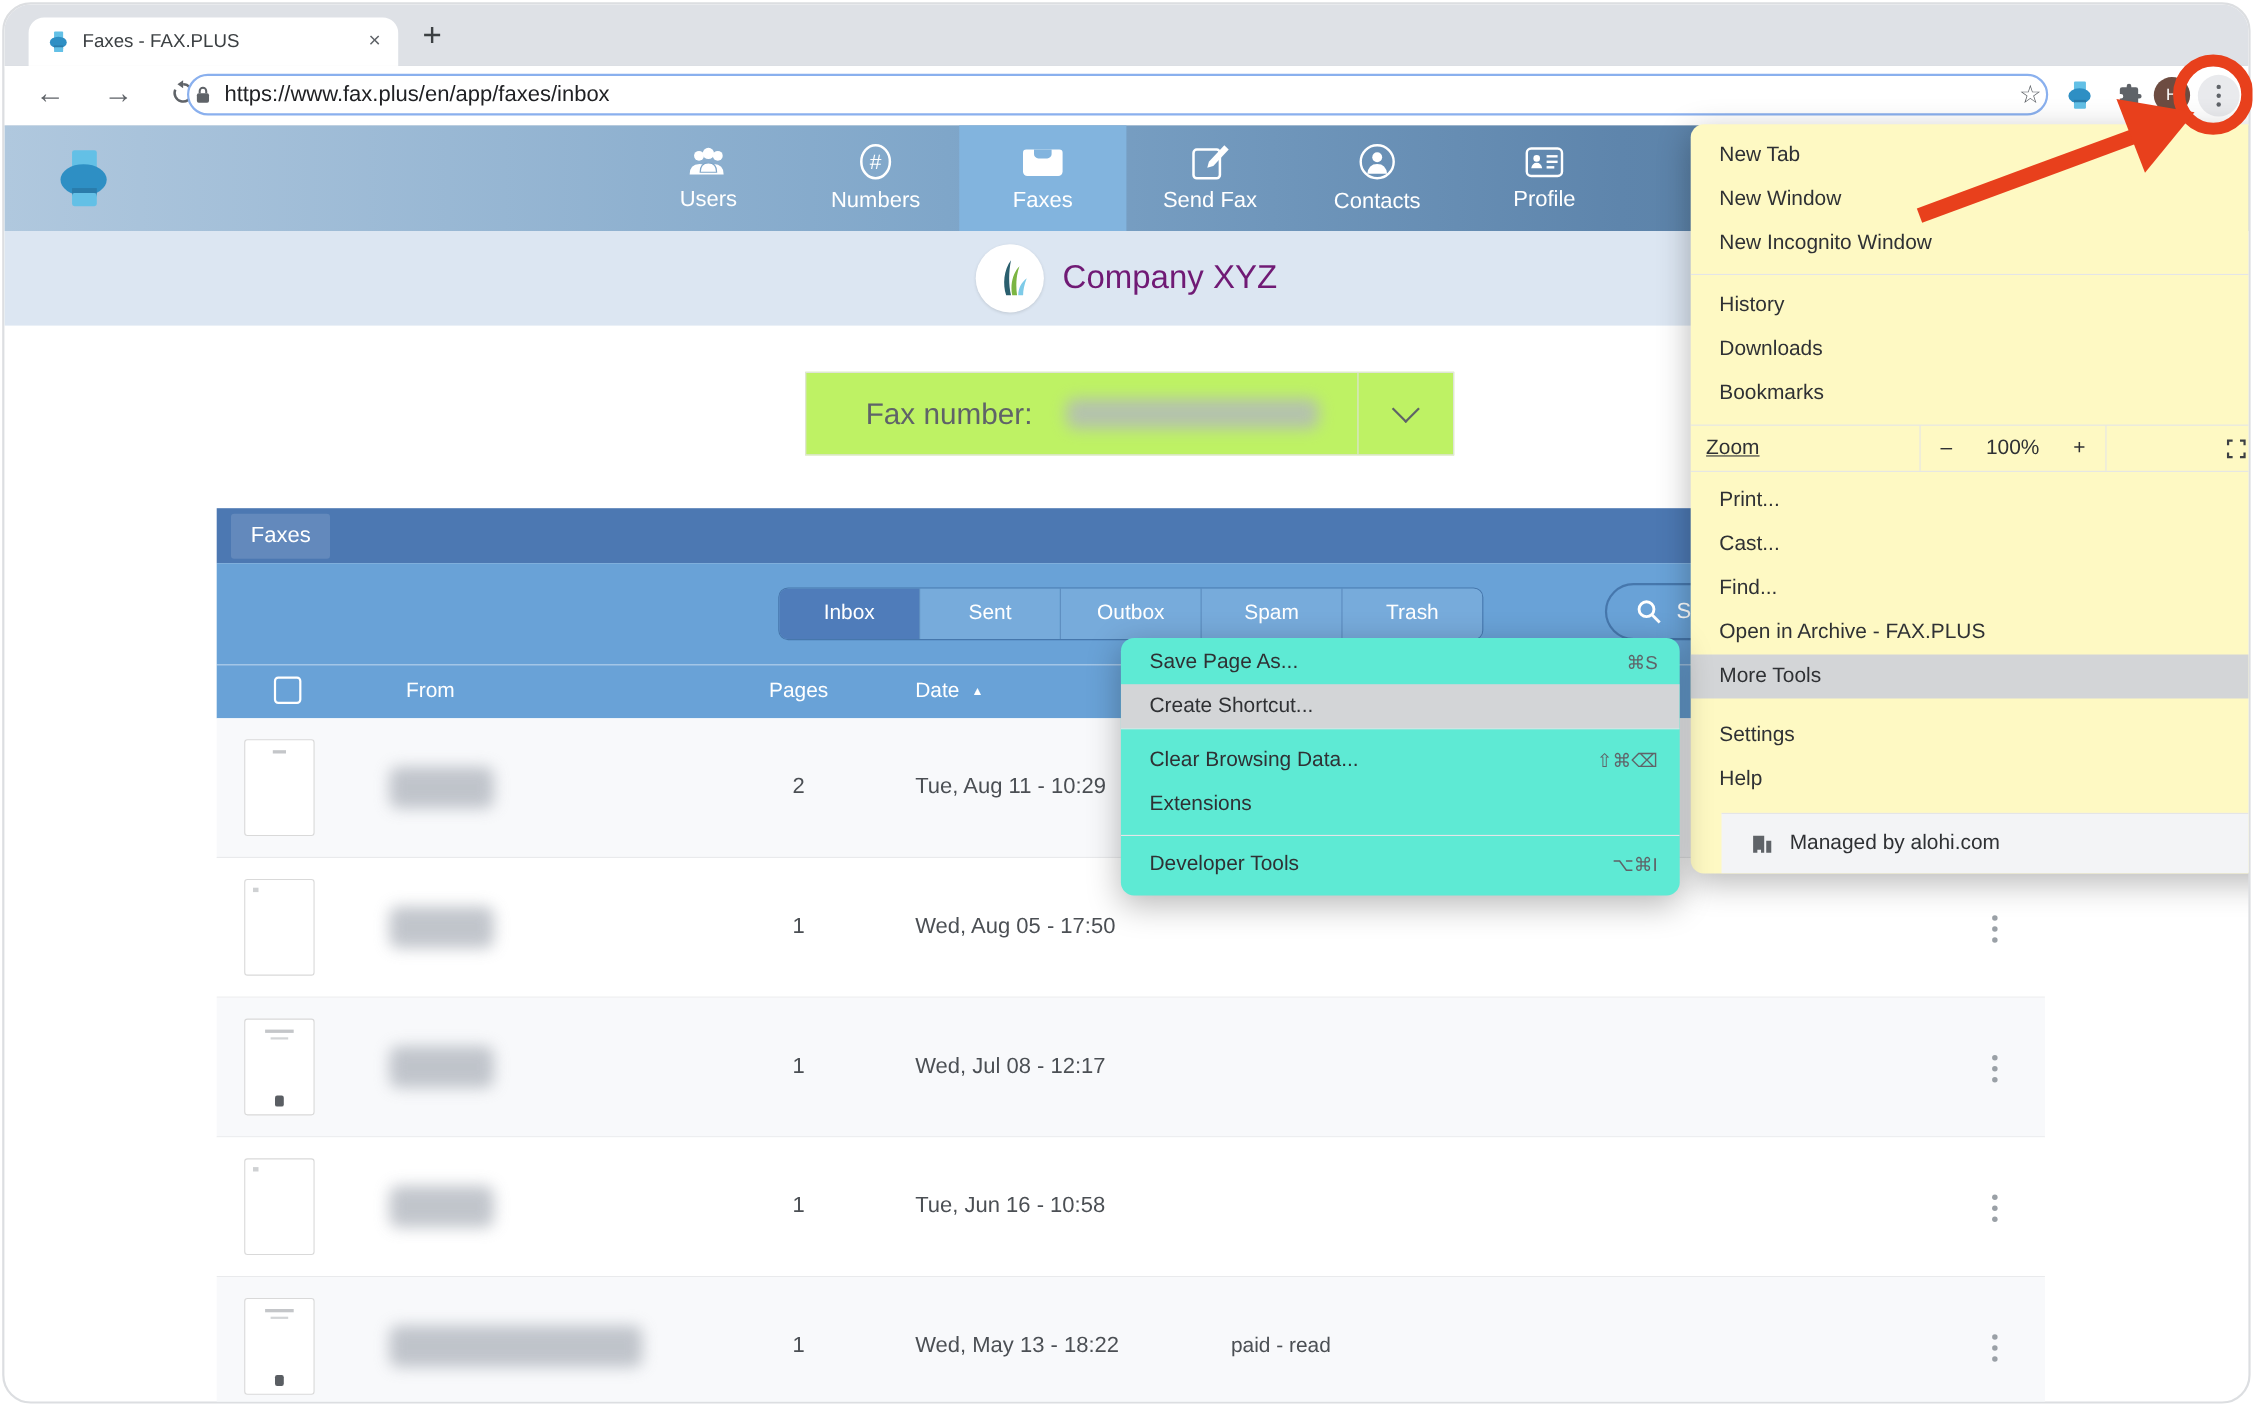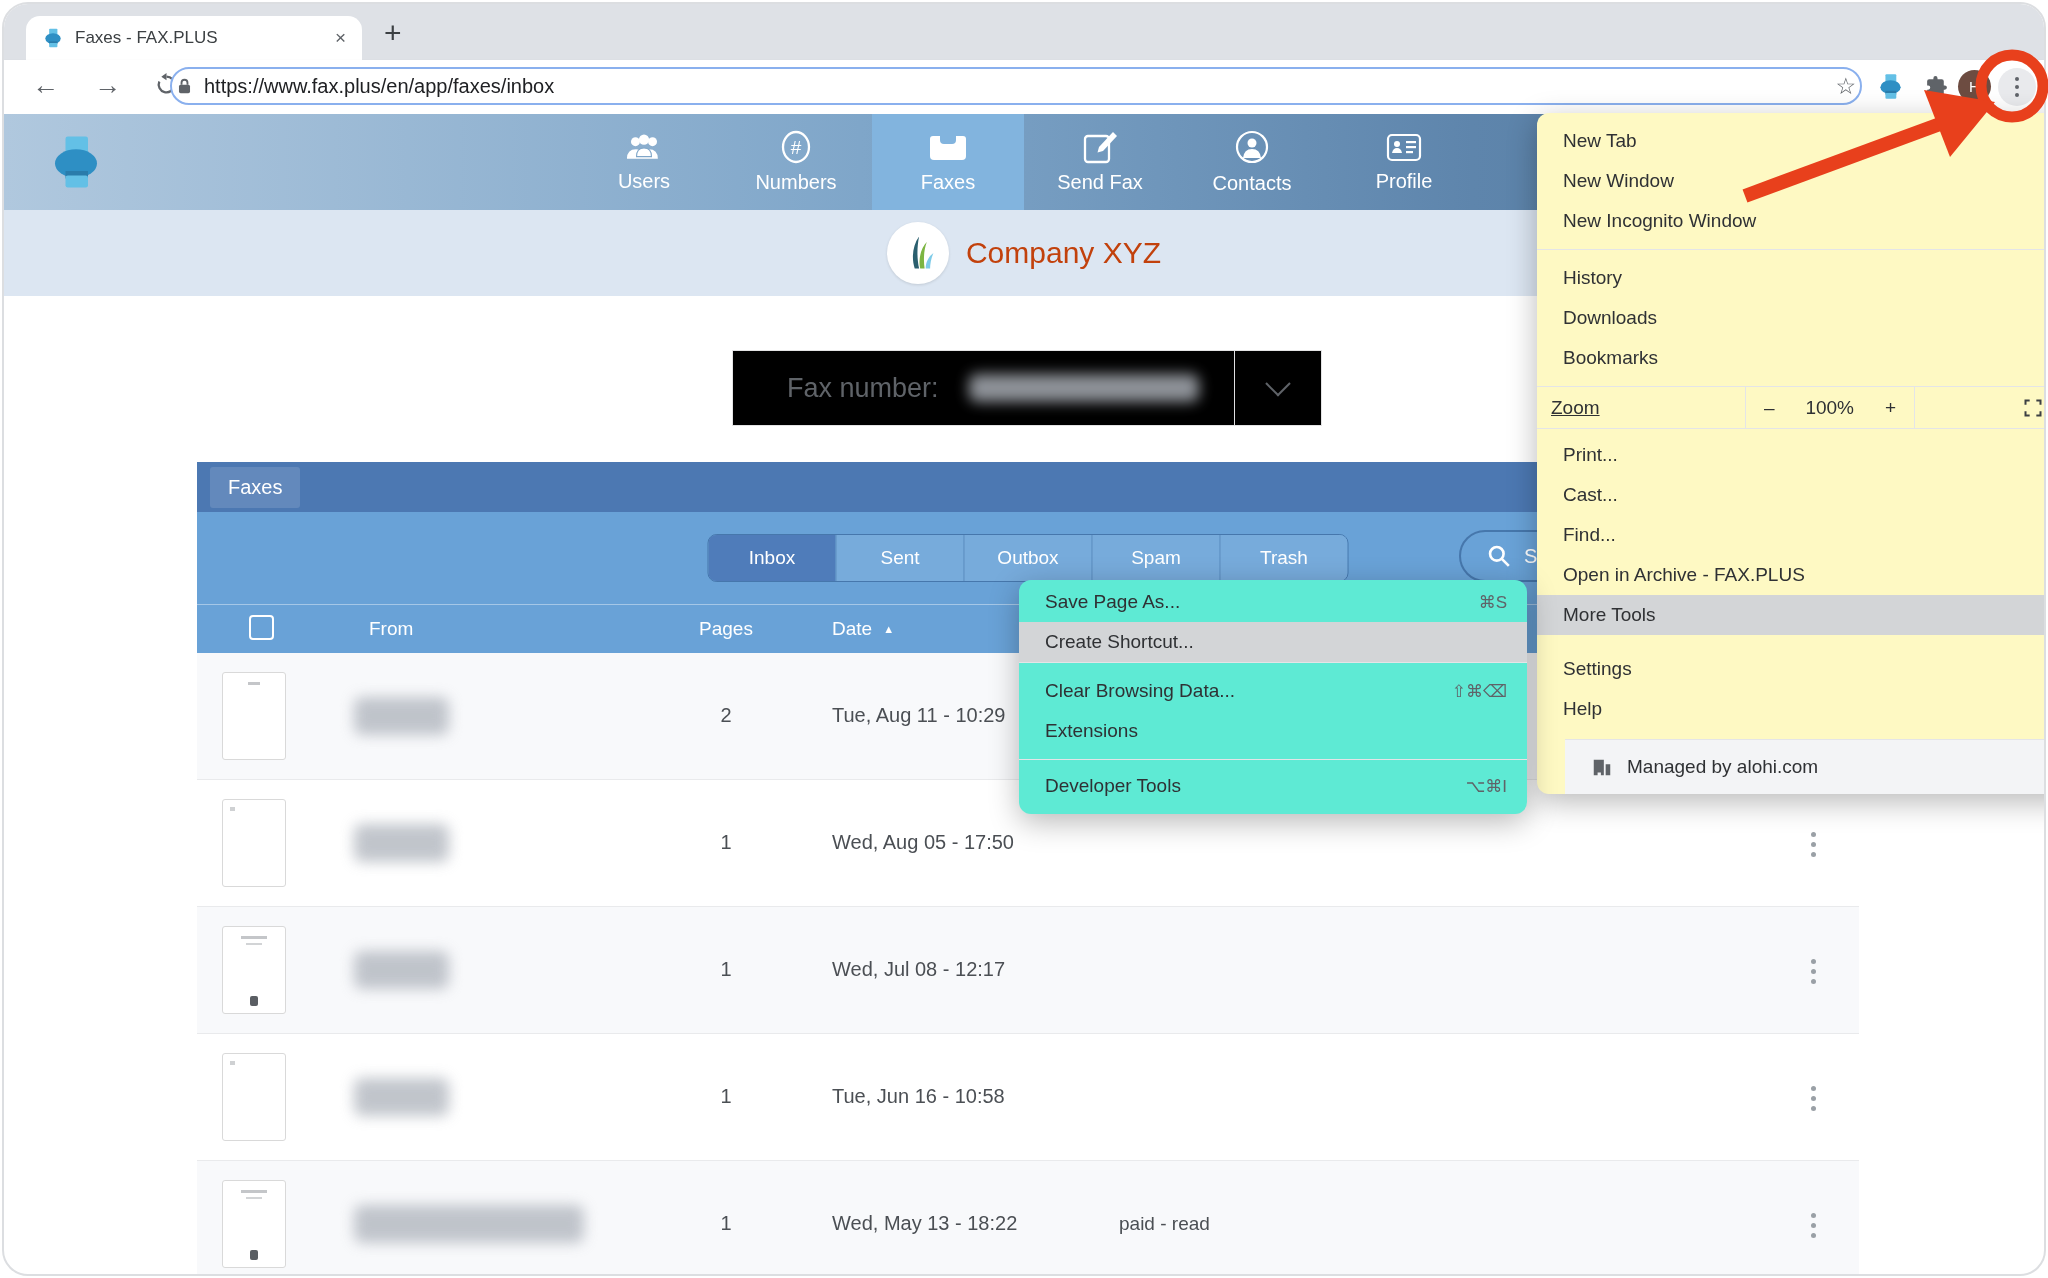--- a/index.html
+++ b/index.html
@@ -22,24 +22,24 @@
   .menubtn{position:absolute;left:1994px;top:8px;width:38px;height:38px;border-radius:50%;background:#e9eaed;display:flex;align-items:center;justify-content:center;flex-direction:column;gap:4px;}
   .menubtn i{width:4px;height:4px;border-radius:50%;background:#5f6368;}
   
   .navbar{position:absolute;left:0;right:0;top:110px;height:96px;background:linear-gradient(90deg,#b0c8de 0%,#7fa6c9 42%,#5e85ac 72%,#527798 100%);}
   .navitems{position:absolute;left:50%;transform:translateX(-50%);top:0;height:100%;display:flex;}
   .navitem{width:152px;height:100%;display:flex;flex-direction:column;align-items:center;justify-content:center;gap:7px;color:#fff;}
   .navitem.active{background:#82b4de;}
   .navlabel{font-size:20px;}
   
   .band{position:absolute;left:0;right:0;top:206px;height:86px;background:#dce6f2;display:flex;align-items:center;justify-content:center;gap:17px;}
-  .companyname{font-size:30px;color:#c2410c;}
+  .companyname{font-size:30px;color:#701a75;}
   .leafcircle{width:62px;height:62px;border-radius:50%;background:#fff;box-shadow:0 1px 3px rgba(0,0,0,.12);display:flex;align-items:center;justify-content:center;}
   
-  .selector{position:absolute;left:728px;top:346px;width:590px;height:76px;background:#000000;border:1px solid #e3e3e4;box-sizing:border-box;display:flex;align-items:center;}
+  .selector{position:absolute;left:728px;top:334px;width:590px;height:76px;background:#bef264;border:1px solid #e3e3e4;box-sizing:border-box;display:flex;align-items:center;}
   .sel-label{margin-left:54px;font-size:27px;color:#5f6368;}
   .blob{background:#b2b7bf;border-radius:8px;filter:blur(7px);opacity:.8;}
   .sel-blob{width:230px;height:28px;margin-left:30px;}
   .sel-right{margin-left:auto;width:86px;height:100%;border-left:1px solid #e0e0e2;display:flex;align-items:center;justify-content:center;}
   .chev{width:16px;height:16px;border-right:2.5px solid #5f6368;border-bottom:2.5px solid #5f6368;transform:rotate(45deg) translate(-3px,-3px);}
   
   .panel{position:absolute;left:193px;top:458px;width:1662px;bottom:0;}
   .phead{height:50px;background:#4c78b2;display:flex;align-items:center;}
   .ptitle{margin-left:13px;padding:9px 18px;background:rgba(255,255,255,.13);border-radius:3px;color:#fff;font-size:20px;}
   .ptabs{height:92px;background:#69a2d7;position:relative;}

